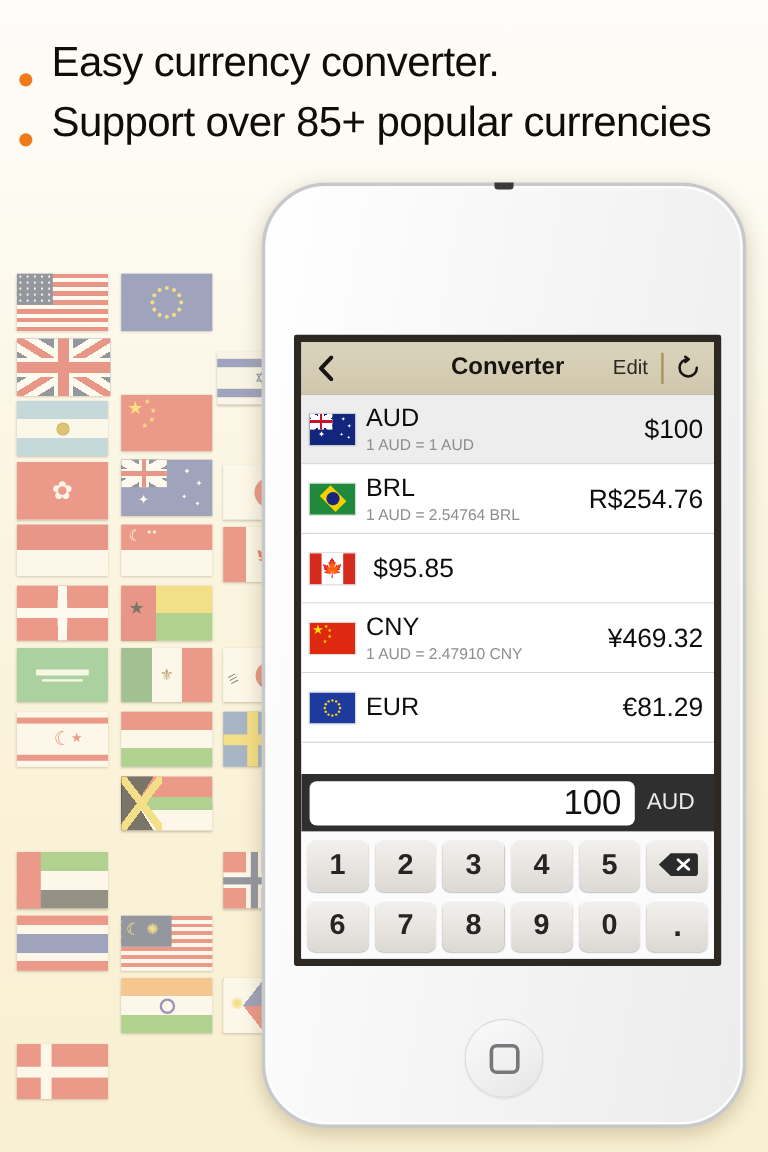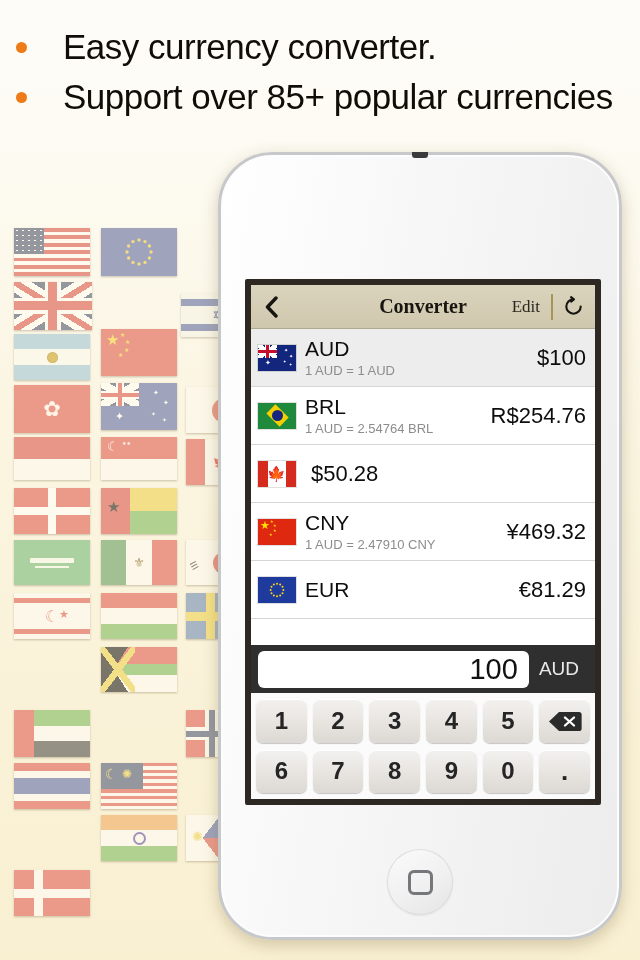--- a/index.html
+++ b/index.html
@@ -5,21 +5,21 @@
   * { margin:0; padding:0; box-sizing:border-box; }
   html, body { width:640px; height:960px; }
   body {
     font-family:"Liberation Sans", sans-serif;
     background:linear-gradient(to bottom, #fdfcf9 0%, #fdfbf3 14%, #fbf5e2 42%, #faf2d8 72%, #f9f0d2 100%);
     position:relative; overflow:hidden;
   }
 
   
   #headline { position:absolute; left:0; top:22px; width:640px; padding-left:16px; }
-  .bullet-line { display:flex; align-items:center; height:50px;gap:20px; }
+  .bullet-line { display:flex; align-items:flex-end; height:50px; }
   .dot { width:11px; height:11px; border-radius:50%; background:#ef7b18; flex:0 0 auto; margin-right:16px; }
   .bullet-text { font-size:35px; color:#100d08; letter-spacing:-0.5px; white-space:nowrap; }
 
   
   #flag-collage { position:absolute; left:0; top:215px; width:236px; height:740px; }
   .flag { position:absolute; box-shadow:0 1px 2px rgba(90,70,30,.30); background:#eee; overflow:hidden; }
   .flag::after{ content:""; position:absolute; inset:0; background:rgba(253,243,214,.42); }
   .fl-in { position:absolute; inset:0; }
 
   
@@ -45,21 +45,21 @@
   #home-square { width:25px; height:25px; border:3px solid #76777a; border-radius:6px; }
 
   
   #screen { position:absolute; left:24px; top:124px; width:356px; height:526px;
     background:#2d2821; border:6px solid #2d2821; border-radius:2px; overflow:hidden;
     display:flex; flex-direction:column; }
   #app { flex:1; background:#fff; position:relative; overflow:hidden; display:flex; flex-direction:column; }
 
   
   #navbar { height:44px; flex:0 0 44px; background:linear-gradient(to bottom,#dbd4bd 0%,#cfc7ad 100%);
-    display:flex; align-items:center; position:relative; border-bottom:1px solid #b3ab91;font-family:Liberation Serif, serif; }
+    display:flex; align-items:center; position:relative; border-bottom:1px solid #b3ab91; }
   #back-chevron { width:40px; display:flex; align-items:center; justify-content:center; }
   #back-chevron svg { display:block; }
   #nav-title { position:absolute; left:0; right:0; text-align:center; font-size:20px; font-weight:bold; color:#171510; pointer-events:none; }
   #nav-right { margin-left:auto; display:flex; align-items:center; padding-right:10px; z-index:2; }
   #edit-button { font-size:17px; color:#2b2820; padding:0 9px; }
   #nav-divider { width:2px; height:26px; background:#a8945a; margin:0 8px 0 2px; }
   #refresh-button { width:24px; height:24px; display:flex; align-items:center; justify-content:center; }
 
   
   #last-update { flex:0 0 22px; height:22px; background:#fbfbfb; border-bottom:1px solid #d2d2d2;
@@ -408,21 +408,21 @@
           <div class="row-amount">R$254.76</div>
         </div>
 
         <div class="row">
           <div class="row-flag">
             <div class="fl-in" style="background:#fff;"></div>
             <div class="fl-in" style="width:10px;background:#d52b1e;"></div>
             <div class="fl-in" style="left:28px;width:10px;background:#d52b1e;"></div>
             <div class="fl-in" style="display:flex;align-items:center;justify-content:center;color:#d52b1e;font-size:15px;line-height:15px;">🍁</div>
           </div>
-          <div class="row-amount">$50.28</div>
+          <div class="row-amount">$95.85</div>
         </div>
 
         <div class="row">
           <div class="row-flag">
             <div class="fl-in" style="background:#de2910;"></div>
             <div class="fl-in" style="color:#ffde00;font-size:11px;left:2px;top:1px;line-height:11px;">★</div>
             <div class="fl-in" style="color:#ffde00;font-size:4px;left:12px;top:1px;line-height:4px;">★</div>
             <div class="fl-in" style="color:#ffde00;font-size:4px;left:15px;top:5px;line-height:4px;">★</div>
             <div class="fl-in" style="color:#ffde00;font-size:4px;left:15px;top:10px;line-height:4px;">★</div>
             <div class="fl-in" style="color:#ffde00;font-size:4px;left:11px;top:14px;line-height:4px;">★</div>

